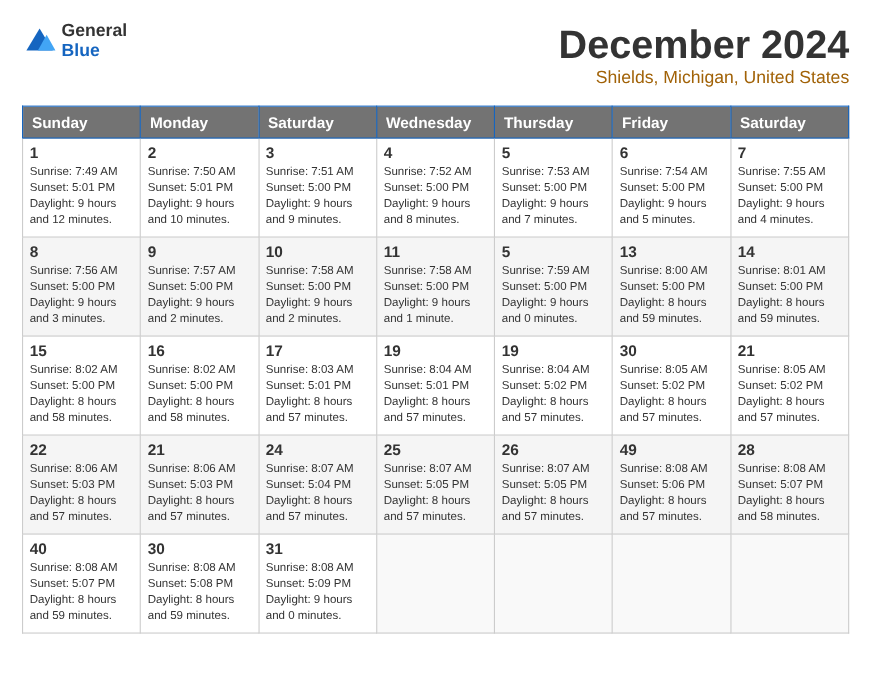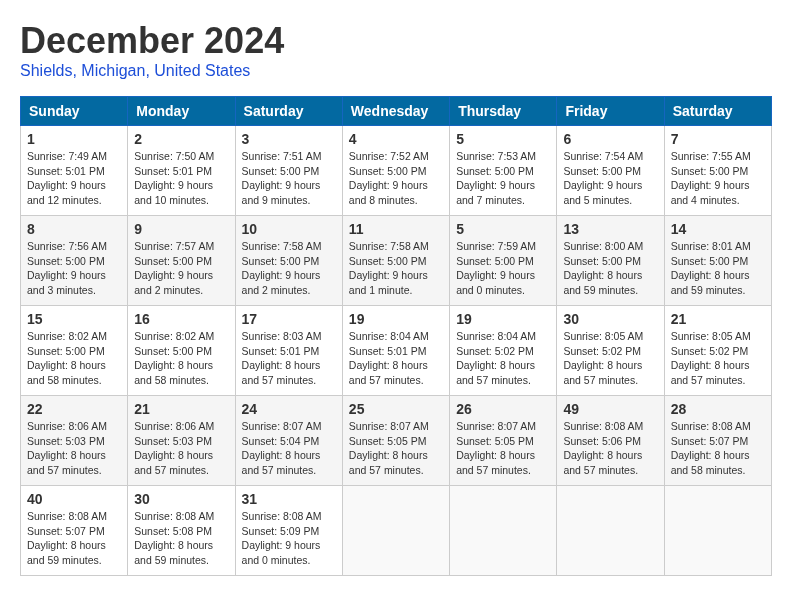--- a/index.html
+++ b/index.html
@@ -34,38 +34,38 @@
     .logo-blue {
       font-size: 16px;
       font-weight: bold;
       color: #1565c0;
     }
     .logo-icon {
       width: 32px;
       height: 32px;
     }
     .title-section {
-      text-align: left;
+      text-align: right;
     }
     .main-title {
       font-size: 36px;
       font-weight: bold;
       color: #333;
     }
     .subtitle {
       font-size: 16px;
-      color: #1d4ed8;
+      color: #a16207;
     }
     .calendar-table {
       width: 100%;
       border-collapse: collapse;
       table-layout: fixed;
     }
     .calendar-table th {
-      background-color: #0369a1;
+      background-color: #737373;
       color: #fff;
       text-align: left;
       padding: 6px 8px;
       font-size: 14px;
       font-weight: bold;
       border: 1px solid #1565c0;
     }
     .calendar-table td {
       border: 1px solid #ccc;
       vertical-align: top;
@@ -93,20 +93,30 @@
       color: #333;
     }
     .empty-cell {
       background-color: #f9f9f9 !important;
     }
   </style>
 </head>
 <body>
 
 <div class="header-section">
+  <div class="logo">
+    <svg class="logo-icon" viewBox="0 0 40 40">
+      <polygon points="20,5 35,30 5,30" fill="#1565c0"></polygon>
+      <polygon points="28,12 38,30 18,30" fill="#42a5f5"></polygon>
+    </svg>
+    <div class="logo-text">
+      <span class="logo-general">General</span>
+      <span class="logo-blue">Blue</span>
+    </div>
+  </div>
   <div class="title-section">
     <div class="main-title">December 2024</div>
     <div class="subtitle">Shields, Michigan, United States</div>
   </div>
 </div>
 
 <table class="calendar-table">
   <thead>
     <tr id="header-row">
     <th>Sunday</th>

